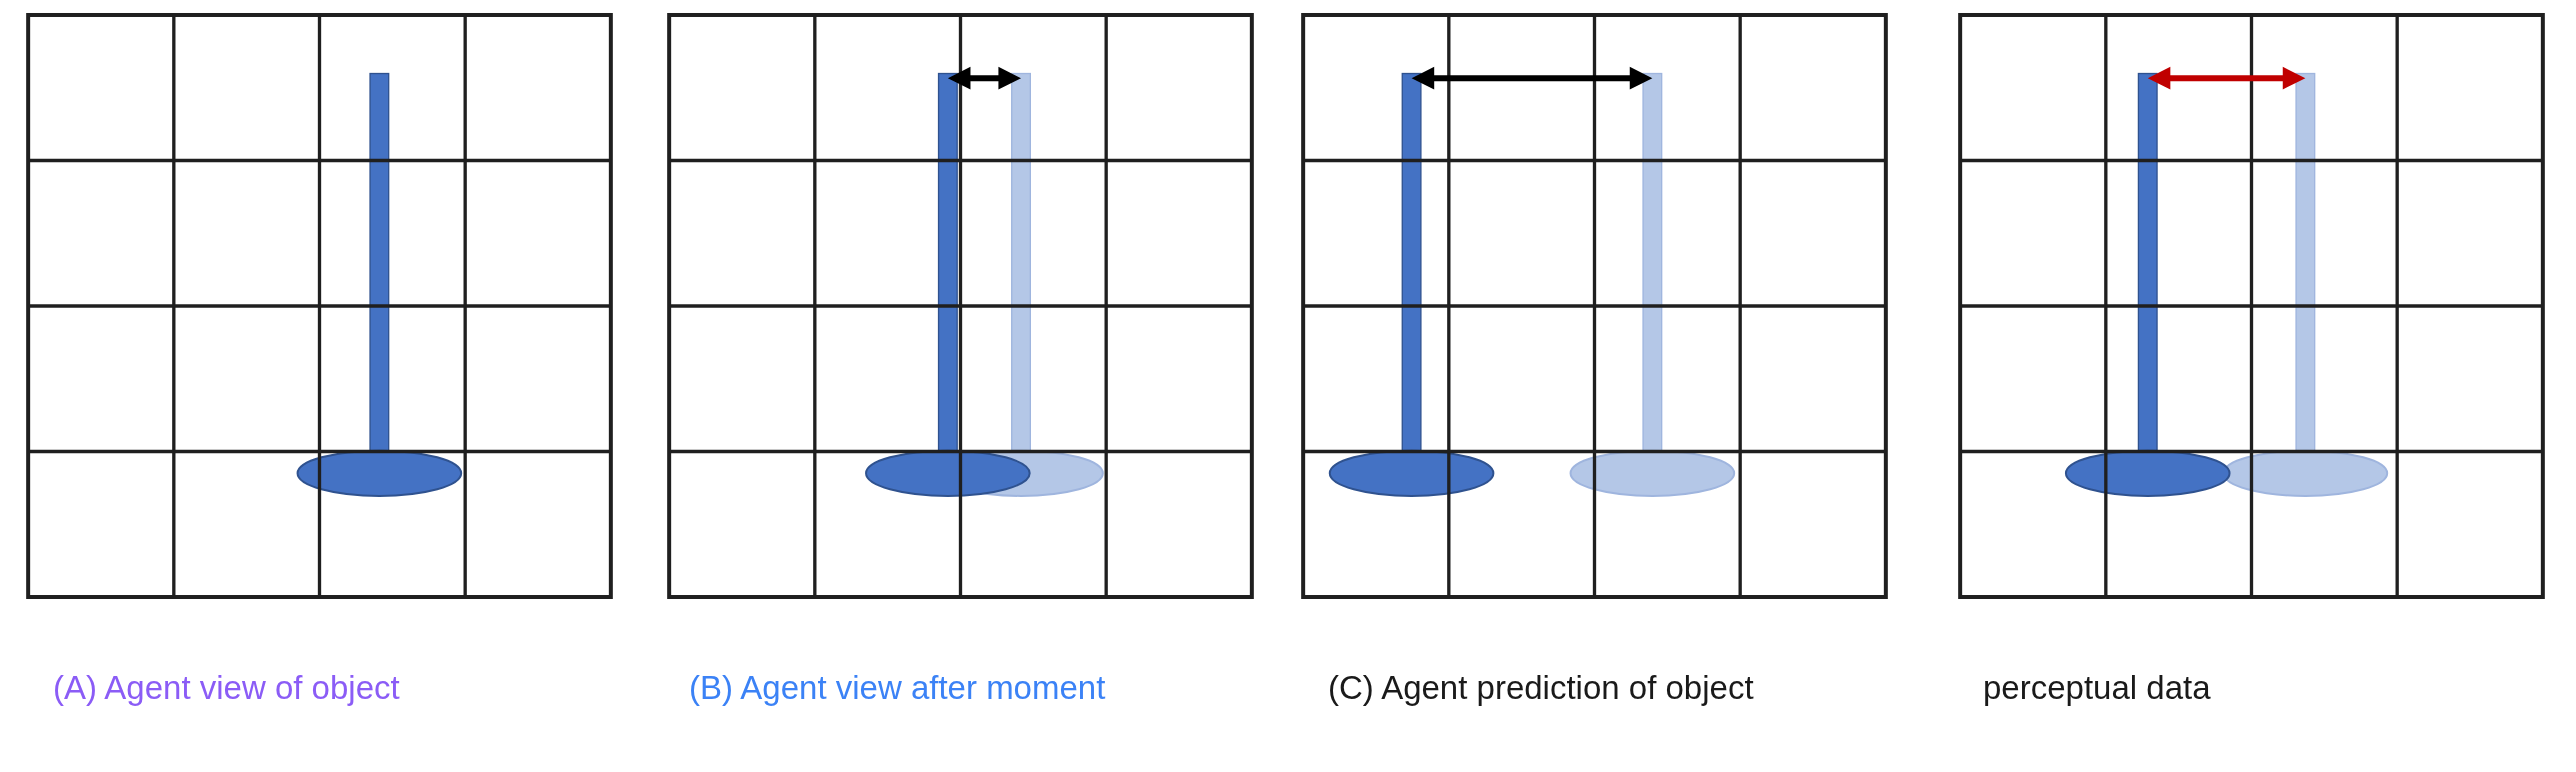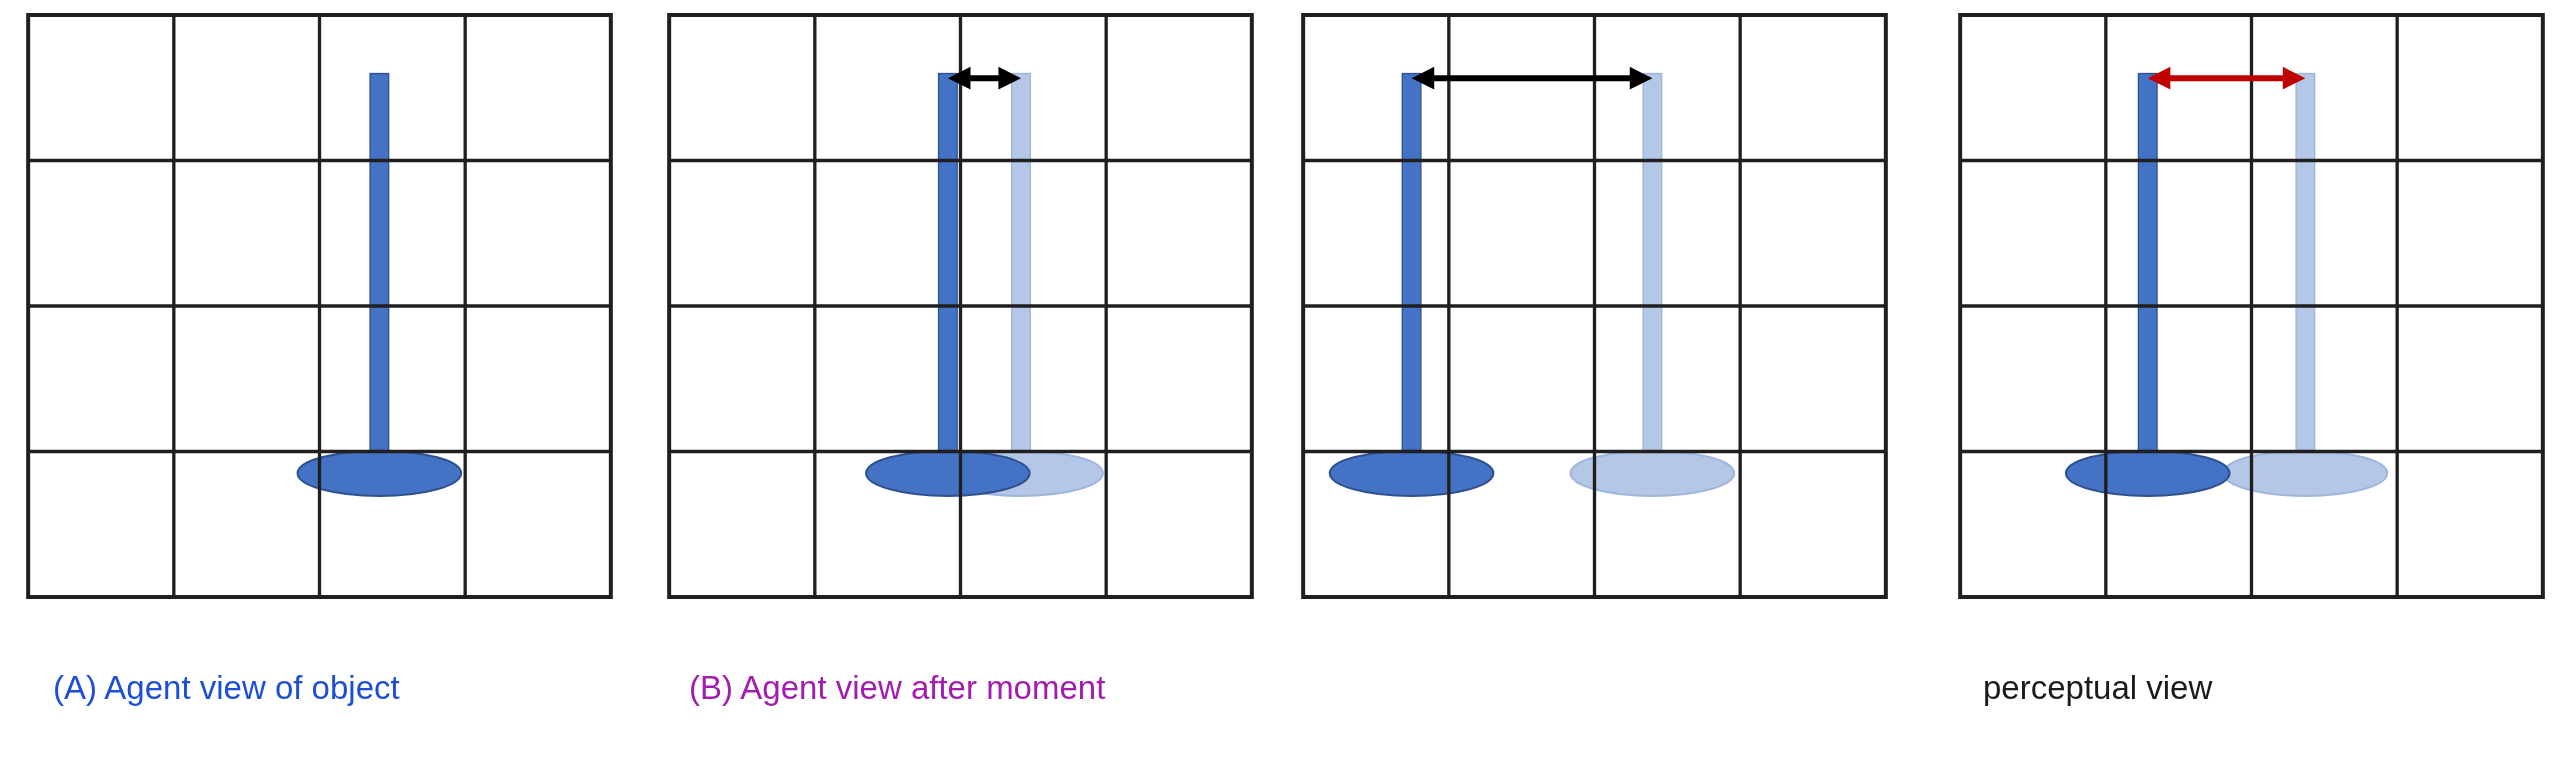--- a/index.html
+++ b/index.html
@@ -34,42 +34,42 @@
         <rect x="520" y="94" width="28" height="613" fill="#4472c4" stroke="#2f528f" stroke-width="2"></rect>
         <ellipse cx="534" cy="695" rx="123" ry="34" fill="#4472c4" stroke="#2f528f" stroke-width="3"></ellipse>
         <line x1="225" y1="6" x2="225" y2="881" stroke="#1f1f1f" stroke-width="5"></line>
         <line x1="444" y1="6" x2="444" y2="881" stroke="#1f1f1f" stroke-width="5"></line>
         <line x1="663" y1="6" x2="663" y2="881" stroke="#1f1f1f" stroke-width="5"></line>
         <line x1="6" y1="224.75" x2="882" y2="224.75" stroke="#1f1f1f" stroke-width="5"></line>
         <line x1="6" y1="443.5" x2="882" y2="443.5" stroke="#1f1f1f" stroke-width="5"></line>
         <line x1="6" y1="662.25" x2="882" y2="662.25" stroke="#1f1f1f" stroke-width="5"></line>
         <rect x="6" y="6" width="876" height="875" fill="none" stroke="#1f1f1f" stroke-width="6"></rect>
       </svg>
-    <figcaption class="caption" style="left: 53px; color: #1d4ed8; text-align: center;">
+    <figcaption class="caption" style="left: 53px; color: #8b5cf6; text-align: center;">
       <span class="cap-line">(A) Agent view of object</span>
       <span class="cap-line"></span>
     </figcaption>
   </figure>
 
   <figure class="panel">
     <svg class="panel-svg" viewBox="0 0 888 887" width="591" height="590" style="left: 665px; top: 10.6px;">
         <rect x="521" y="94" width="28" height="613" fill="#b4c7e7" stroke="#9fb5de" stroke-width="2"></rect>
         <ellipse cx="535" cy="695" rx="123" ry="34" fill="#b4c7e7" stroke="#9fb5de" stroke-width="3"></ellipse>
         <rect x="411" y="94" width="28" height="613" fill="#4472c4" stroke="#2f528f" stroke-width="2"></rect>
         <ellipse cx="425" cy="695" rx="123" ry="34" fill="#4472c4" stroke="#2f528f" stroke-width="3"></ellipse>
         <line x1="225" y1="6" x2="225" y2="881" stroke="#1f1f1f" stroke-width="5"></line>
         <line x1="444" y1="6" x2="444" y2="881" stroke="#1f1f1f" stroke-width="5"></line>
         <line x1="663" y1="6" x2="663" y2="881" stroke="#1f1f1f" stroke-width="5"></line>
         <line x1="6" y1="224.75" x2="882" y2="224.75" stroke="#1f1f1f" stroke-width="5"></line>
         <line x1="6" y1="443.5" x2="882" y2="443.5" stroke="#1f1f1f" stroke-width="5"></line>
         <line x1="6" y1="662.25" x2="882" y2="662.25" stroke="#1f1f1f" stroke-width="5"></line>
         <rect x="6" y="6" width="876" height="875" fill="none" stroke="#1f1f1f" stroke-width="6"></rect>
         <polygon points="425,101 459,84 459,96.5 501,96.5 501,84 535,101 501,118 501,105.5 459,105.5 459,118" fill="#000000"></polygon>
       </svg>
-    <figcaption class="caption" style="left: 689px; color: #a21caf;">
+    <figcaption class="caption" style="left: 689px; color: #3b82f6;">
       <span class="cap-line">(B) Agent view after moment</span>
       <span class="cap-line"></span>
     </figcaption>
   </figure>
 
   <figure class="panel">
     <svg class="panel-svg" viewBox="0 0 888 887" width="591" height="590" style="left: 1299px; top: 10.6px;">
         <rect x="517" y="94" width="28" height="613" fill="#b4c7e7" stroke="#9fb5de" stroke-width="2"></rect>
         <ellipse cx="531" cy="695" rx="123" ry="34" fill="#b4c7e7" stroke="#9fb5de" stroke-width="3"></ellipse>
         <rect x="155" y="94" width="28" height="613" fill="#4472c4" stroke="#2f528f" stroke-width="2"></rect>
@@ -77,37 +77,38 @@
         <line x1="225" y1="6" x2="225" y2="881" stroke="#1f1f1f" stroke-width="5"></line>
         <line x1="444" y1="6" x2="444" y2="881" stroke="#1f1f1f" stroke-width="5"></line>
         <line x1="663" y1="6" x2="663" y2="881" stroke="#1f1f1f" stroke-width="5"></line>
         <line x1="6" y1="224.75" x2="882" y2="224.75" stroke="#1f1f1f" stroke-width="5"></line>
         <line x1="6" y1="443.5" x2="882" y2="443.5" stroke="#1f1f1f" stroke-width="5"></line>
         <line x1="6" y1="662.25" x2="882" y2="662.25" stroke="#1f1f1f" stroke-width="5"></line>
         <rect x="6" y="6" width="876" height="875" fill="none" stroke="#1f1f1f" stroke-width="6"></rect>
         <polygon points="169,101 203,84 203,96.5 497,96.5 497,84 531,101 497,118 497,105.5 203,105.5 203,118" fill="#000000"></polygon>
       </svg>
     <figcaption class="caption" style="left: 1328px; color: rgb(26, 26, 26);">
+      <span class="cap-line">(C) Agent prediction of object</span>
     </figcaption>
   </figure>
 
   <figure class="panel">
     <svg class="panel-svg" viewBox="0 0 888 887" width="591" height="590" style="left: 1956px; top: 10.6px;">
         <rect x="511" y="94" width="28" height="613" fill="#b4c7e7" stroke="#9fb5de" stroke-width="2"></rect>
         <ellipse cx="525" cy="695" rx="123" ry="34" fill="#b4c7e7" stroke="#9fb5de" stroke-width="3"></ellipse>
         <rect x="274" y="94" width="28" height="613" fill="#4472c4" stroke="#2f528f" stroke-width="2"></rect>
         <ellipse cx="288" cy="695" rx="123" ry="34" fill="#4472c4" stroke="#2f528f" stroke-width="3"></ellipse>
         <line x1="225" y1="6" x2="225" y2="881" stroke="#1f1f1f" stroke-width="5"></line>
         <line x1="444" y1="6" x2="444" y2="881" stroke="#1f1f1f" stroke-width="5"></line>
         <line x1="663" y1="6" x2="663" y2="881" stroke="#1f1f1f" stroke-width="5"></line>
         <line x1="6" y1="224.75" x2="882" y2="224.75" stroke="#1f1f1f" stroke-width="5"></line>
         <line x1="6" y1="443.5" x2="882" y2="443.5" stroke="#1f1f1f" stroke-width="5"></line>
         <line x1="6" y1="662.25" x2="882" y2="662.25" stroke="#1f1f1f" stroke-width="5"></line>
         <rect x="6" y="6" width="876" height="875" fill="none" stroke="#1f1f1f" stroke-width="6"></rect>
         <polygon points="288,101 322,84 322,96.5 491,96.5 491,84 525,101 491,118 491,105.5 322,105.5 322,118" fill="#c00000"></polygon>
       </svg>
     <figcaption class="caption" style="left: 1983px; color: rgb(26, 26, 26);">
-      <span class="cap-line">perceptual view</span>
+      <span class="cap-line">perceptual data</span>
     </figcaption>
   </figure>
 
 </div>
 
 
 </body></html>

